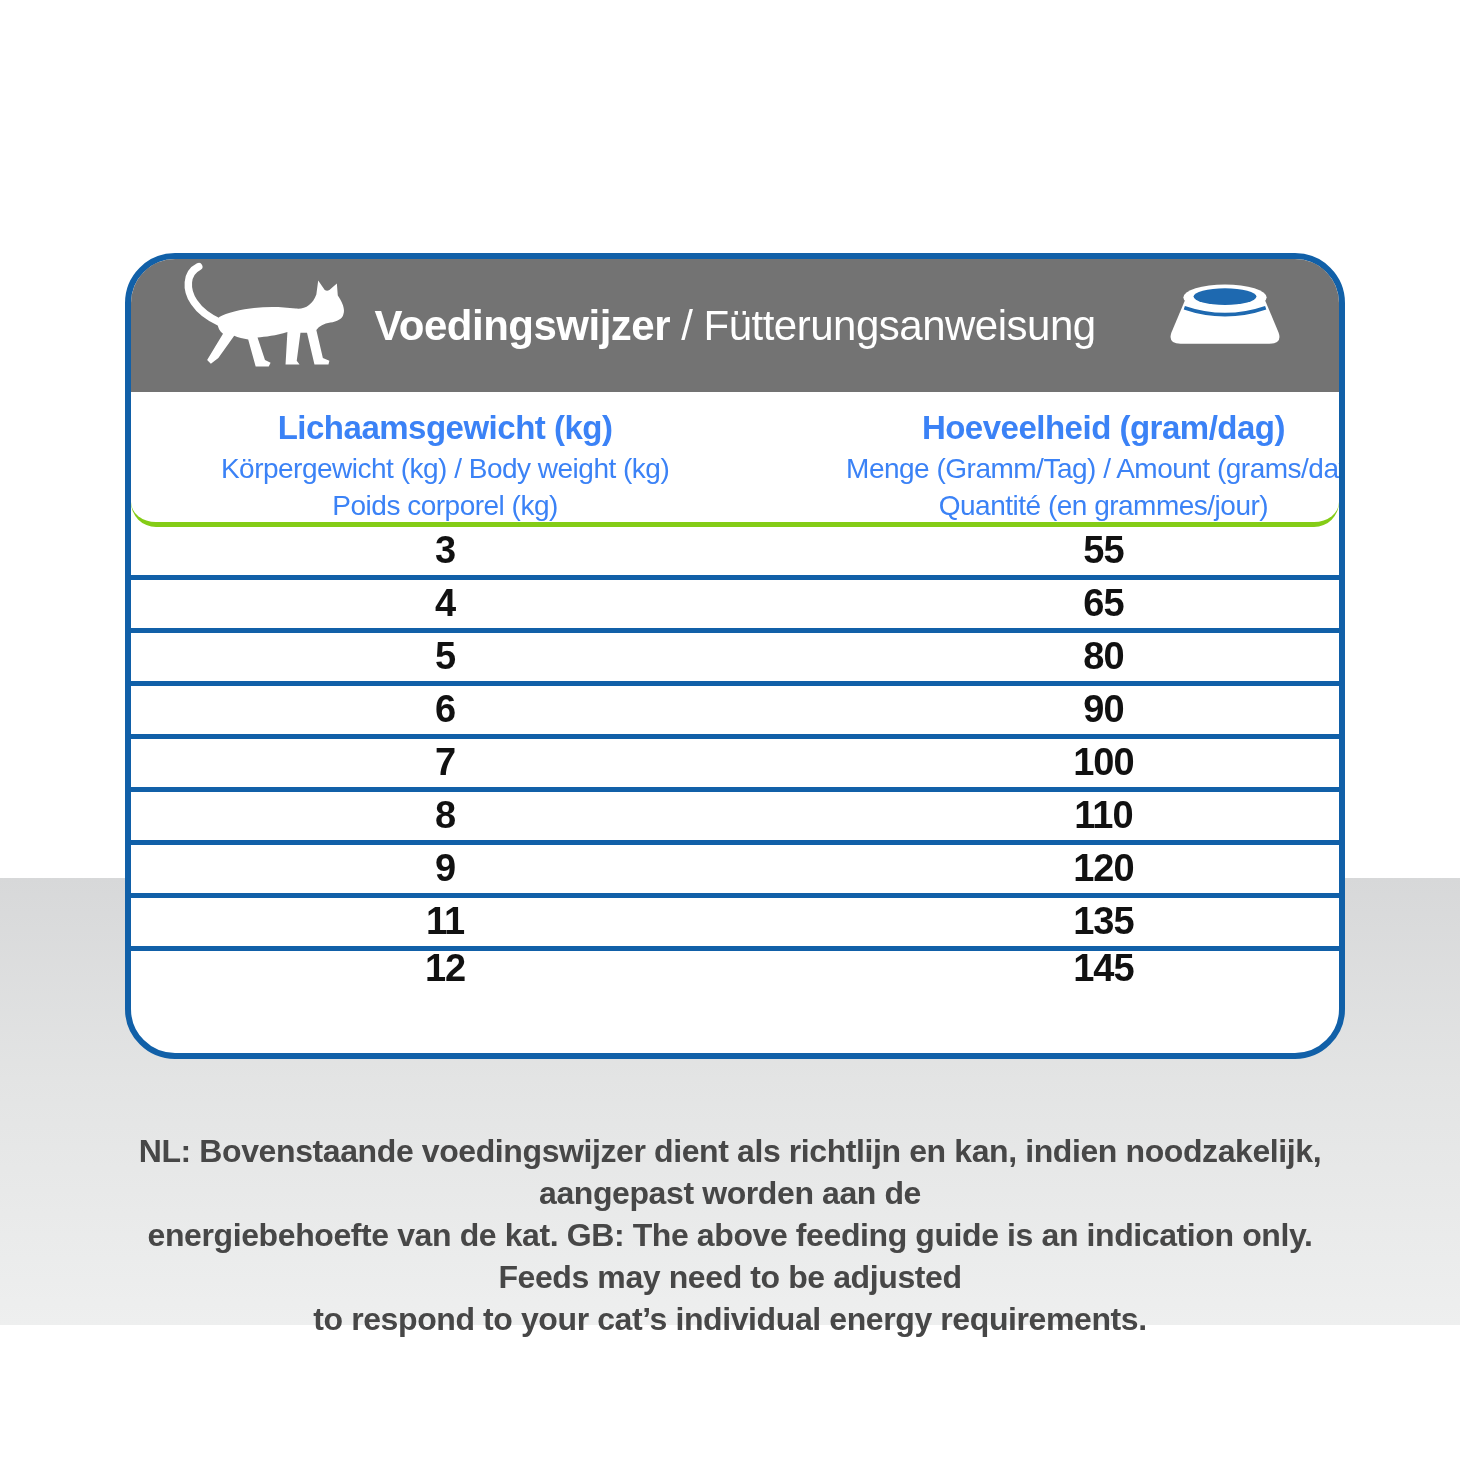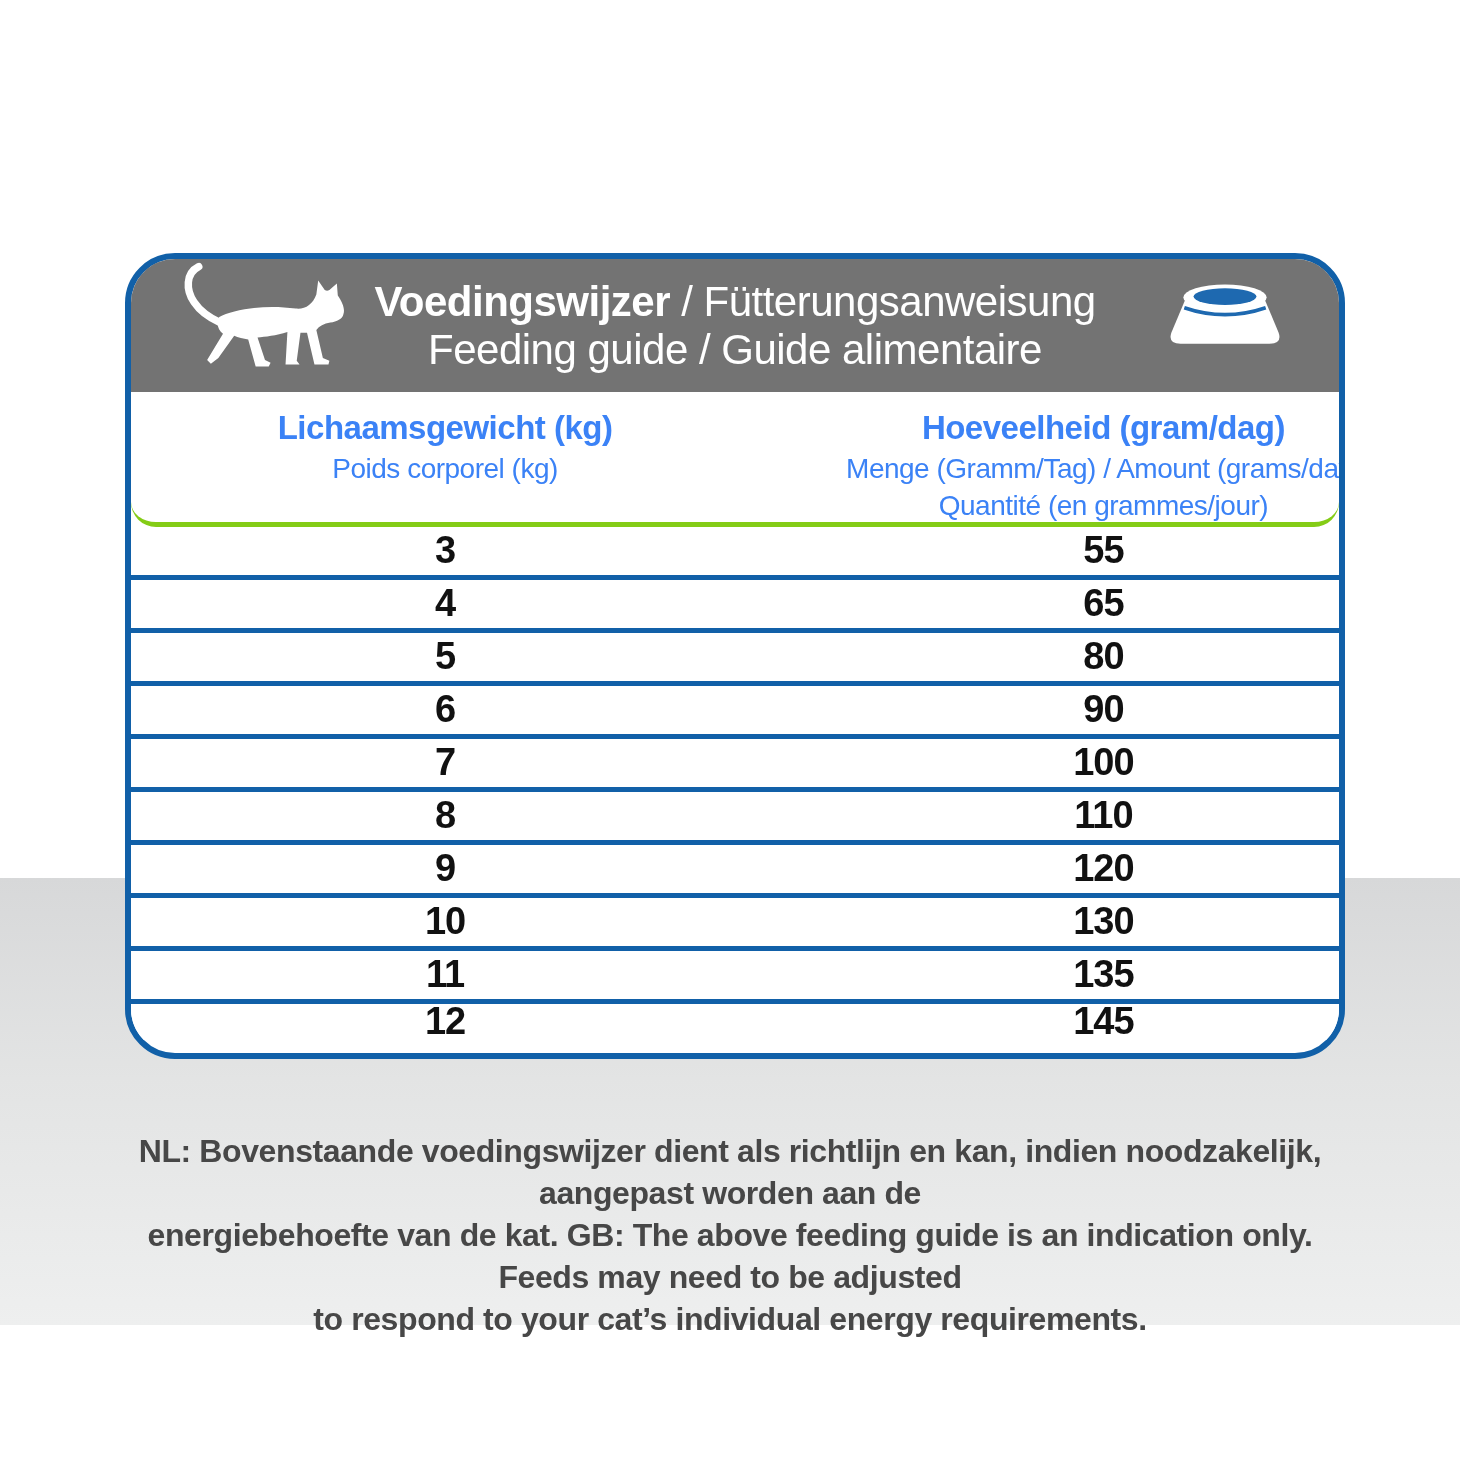--- a/index.html
+++ b/index.html
@@ -81,36 +81,36 @@
           C117 80 105 81 97 82
           L105 106 L111 109 L109 113 L95 113 L87 84
           C82 83 76 82 72 80
           L55 104 L47 110 L43 106 L60 78
           C55 74 52 67 56 60 Z"></path>
       </svg>
     </span>
 
     <div class="header-titles">
       <div class="header-line"><span class="bold">Voedingswijzer</span><span> / Fütterungsanweisung</span></div>
-      <div class="header-line">Feeding guide / Guide alimentaire</div>
     </div>
 
     <span class="bowl-icon">
       <svg viewBox="0 0 140 80" width="100%" height="100%">
         <path d="M28 20 L112 20 L128 58 Q132 70 118 70 L22 70 Q8 70 12 58 Z" fill="#ffffff"></path>
         <ellipse cx="70" cy="20" rx="45" ry="14" fill="#ffffff"></ellipse>
         <ellipse cx="70" cy="19" rx="34" ry="9" fill="#1e69b0"></ellipse>
         <path d="M26 31 Q70 46 114 31" fill="none" stroke="#1e69b0" stroke-width="4"></path>
       </svg>
     </span>
   </div>
 
   <div class="table-head">
     <div class="th left">
       <div class="title">Lichaamsgewicht (kg)</div>
+      <div class="sub">Körpergewicht (kg) / Body weight (kg)</div>
       <div class="sub">Poids corporel (kg)</div>
     </div>
     <div class="th right">
       <div class="title">Hoeveelheid (gram/dag)</div>
       <div class="sub">Menge (Gramm/Tag) / Amount (grams/day)</div>
       <div class="sub">Quantité (en grammes/jour)</div>
     </div>
   </div>
 
   <div class="rows">
@@ -142,24 +142,20 @@
     <div class="row">
       <span class="cell w">8</span>
       <span class="cell a">110</span>
     </div>
 
     <div class="row">
       <span class="cell w">9</span>
       <span class="cell a">120</span>
     </div>
 
-    <div class="row">
-      <span class="cell w">10</span>
-      <span class="cell a">130</span>
-    </div>
 
     <div class="row">
       <span class="cell w">11</span>
       <span class="cell a">135</span>
     </div>
 
     <div class="row">
       <span class="cell w">12</span>
       <span class="cell a">145</span>
     </div>

